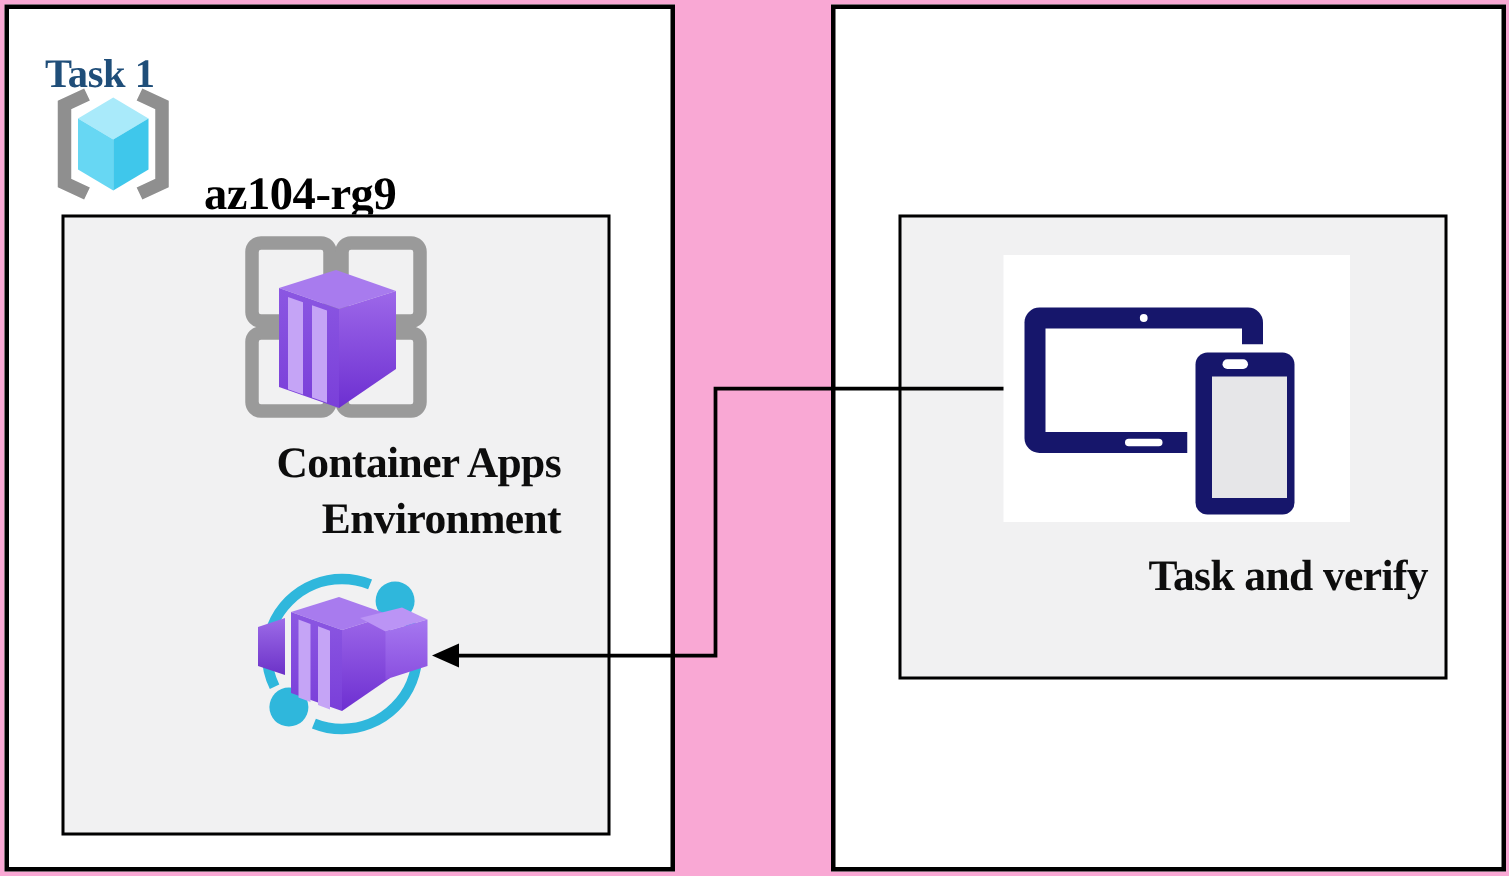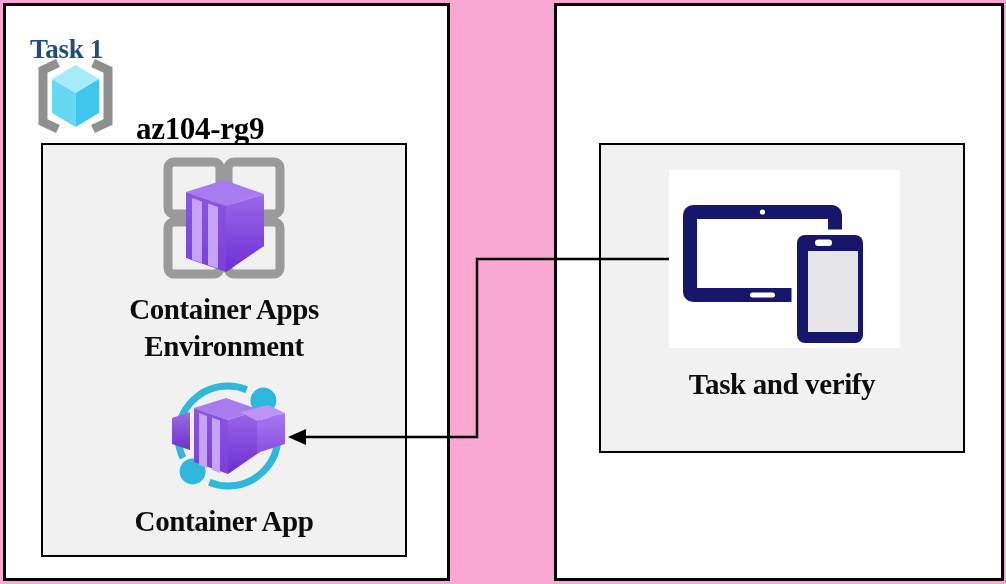--- a/index.html
+++ b/index.html
@@ -14,21 +14,21 @@
   .t1-title{left:30px;top:12px;}
   .t2-title{left:583px;top:12px;}
   .inner-box{position:absolute;background:#F1F1F2;border:2px solid #000;box-sizing:border-box;}
   .inner1{left:41px;top:143px;width:366px;height:414px;}
   .inner2{left:599px;top:143px;width:366px;height:310px;}
   .icon{position:absolute;}
   .rg-icon{left:28px;top:57px;}
   .rg-name{position:absolute;left:136px;top:79px;font-size:31px;font-weight:700;color:#000;letter-spacing:-0.3px;margin-top:32px;}
   .env-icon{left:156px;top:150px;}
   .app-icon{left:168px;top:376px;}
-  .label{position:absolute;font-weight:700;color:#0d0d0d;font-size:29px;line-height:37px;text-align:center;letter-spacing:-0.4px;}
+  .label{position:absolute;font-weight:700;color:#0d0d0d;font-size:29px;line-height:37px;text-align:right;letter-spacing:-0.4px;}
   .env-label{left:74px;top:291px;width:300px;}
   .app-label{left:54px;top:503px;width:340px;}
   .test-label{left:612px;top:366px;width:340px;}
   .plate{position:absolute;left:669px;top:170px;width:231px;height:178px;background:#fff;}
   .connector{position:absolute;left:0;top:0;pointer-events:none;}
 </style>
 </head>
 <body>
 
 <div class="canvas">
@@ -101,21 +101,20 @@
     <circle cx="24.6" cy="95.4" r="13" fill="#2FB7DC"></circle>
     <polygon points="4,42 22,36 22,74 4,68" fill="url(#agwing)"></polygon>
     <polygon points="26,32 58,22 92,34 60,44" fill="#A87BEE"></polygon>
     <polygon points="26,32 60,44 60,98 26,86" fill="url(#agL)"></polygon>
     <polygon points="60,44 92,34 92,76 60,98" fill="url(#agR)"></polygon>
     <polygon points="31,37 39,40 39,92 31,89" fill="#C5A4F6"></polygon>
     <polygon points="44,41.5 52,44.5 52,97 44,94" fill="#C5A4F6"></polygon>
     <polygon points="72,36 100,29 117,37 89,45" fill="#BB94F5"></polygon>
     <polygon points="89,45 117,37 117,68 89,77" fill="url(#agW)"></polygon>
   </svg>
-  <div class="label app-label">Container App</div>
 
   <div class="inner-box inner2"></div>
 
   <div class="plate">
     <svg width="231" height="178" viewBox="0 0 231 178">
       <g>
         <rect x="14" y="35" width="159" height="97" rx="10" fill="#16166B"></rect>
         <rect x="28" y="49" width="131" height="69" fill="#FFFFFF"></rect>
         <circle cx="93.5" cy="42" r="2.6" fill="#FFFFFF"></circle>
         <rect x="81" y="122.5" width="25" height="5" rx="2.5" fill="#FFFFFF"></rect>

